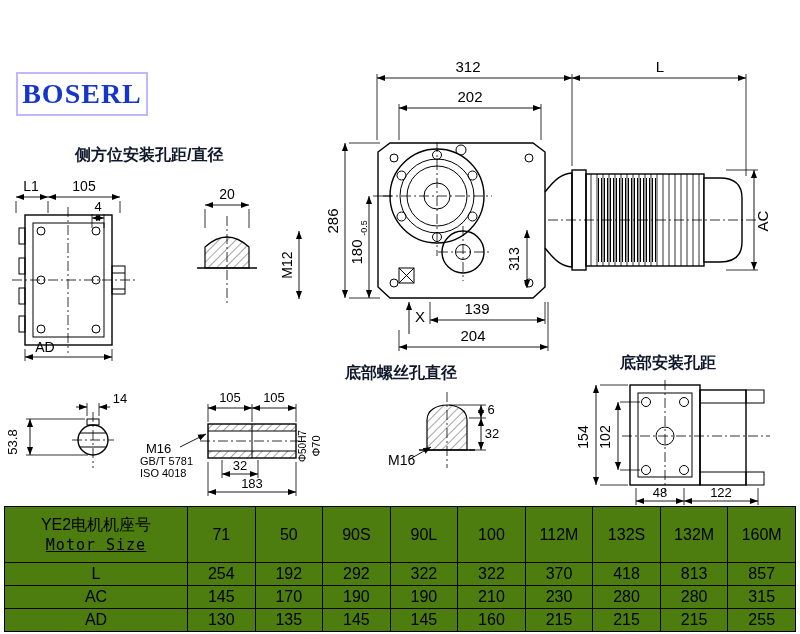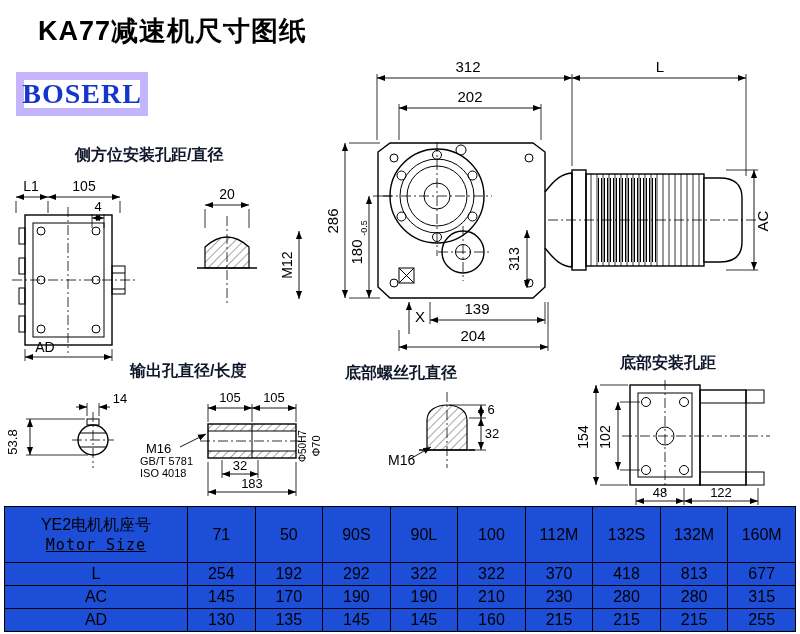--- a/index.html
+++ b/index.html
@@ -1,51 +1,49 @@
 <!DOCTYPE html>
 <html><head>
 <meta charset="utf-8">
 <style>
   * { margin:0; padding:0; box-sizing:border-box; }
   html,body { width:800px; height:634px; }
   body { background:#fff; font-family:"Liberation Sans", sans-serif; position:relative; overflow:hidden; }
   .sheet { position:absolute; left:0; top:0; width:800px; height:634px; background:#fff; }
   .title { position:absolute; left:38px; top:13px; font-size:27px; font-weight:bold; color:#000; letter-spacing:1px; white-space:nowrap; }
-  .logo { position:absolute; left:16px; top:72px; width:132px; height:44px; border:8px solid #c4b5fd; display:flex; align-items:center; justify-content:center; background:#fff; }
+  .logo { position:absolute; left:16px; top:72px; width:132px; height:44px; border:2px solid #c4b5fd; display:flex; align-items:center; justify-content:center; background:#fff; }
   .logo span { font-family:"Liberation Serif", serif; font-weight:bold; font-size:28px; color:#1535cc; letter-spacing:1px; }
   .red-label { position:absolute; color:#0f172a; font-size:16px; font-weight:bold; white-space:nowrap; }
   svg.drawing { position:absolute; left:0; top:0; }
   .ol  { fill:none; stroke:#000; stroke-width:1.4; }
   .th  { fill:none; stroke:#000; stroke-width:1; }
   .cl  { fill:none; stroke:#000; stroke-width:0.8; stroke-dasharray:10 3 2 3; }
   .dim { fill:none; stroke:#000; stroke-width:0.9; }
   .ext { fill:none; stroke:#000; stroke-width:0.8; }
   svg text { fill:#000; font-family:"Liberation Sans", sans-serif; }
   .t15 { font-size:15px; } .t14 { font-size:14px; } .t13 { font-size:13px; }
   .t11 { font-size:11px; } .t10 { font-size:10px; } .t9 { font-size:9px; }
-  table.spec { position:absolute; left:4px; top:506px; width:792px; border-collapse:collapse; table-layout:fixed; background:#1d4ed8; }
+  table.spec { position:absolute; left:4px; top:506px; width:792px; border-collapse:collapse; table-layout:fixed; background:#4d7c0f; }
   .spec td { border:1px solid #000; text-align:center; vertical-align:middle; font-size:16px; color:#000; padding:0; height:23px; }
   .spec tr.hdr td { height:56px; }
   .spec td.first { width:183px; }
   .spec .cn { font-size:16px; }
   .spec .en { font-size:15px; letter-spacing:1px; font-family:"DejaVu Sans Mono", monospace;text-decoration:underline; }
 </style>
 </head>
 <body>
 
 <div class="sheet">
 
-  <div class="title">KA77减速机尺寸图纸</div>
 
   <div class="logo">
     <span>BOSERL</span>
   </div>
 
   <div class="red-label" style="left:75px; top:145px;">侧方位安装孔距/直径</div>
-  <div class="red-label" style="left:130px; top:361px;">输出孔直径/长度</div>
   <div class="red-label" style="left:345px; top:363px;">底部螺丝孔直径</div>
   <div class="red-label" style="left:620px; top:353px;">底部安装孔距</div>
 
   <svg class="drawing" width="800" height="506" viewBox="0 0 800 506">
     <defs>
       <marker id="arr" viewBox="0 0 10 10" refX="10" refY="5" markerWidth="9" markerHeight="9" orient="auto-start-reverse">
         <path d="M0,1.2 L10,5 L0,8.8 Z" fill="#000"></path>
       </marker>
       <pattern id="hatch" width="6" height="6" patternUnits="userSpaceOnUse" patternTransform="rotate(45)">
         <line x1="0" y1="0" x2="0" y2="6" stroke="#000" stroke-width="0.7"></line>
@@ -313,21 +311,21 @@
     <tr>
       <td class="first">L</td>
       <td>254</td>
       <td>192</td>
       <td>292</td>
       <td>322</td>
       <td>322</td>
       <td>370</td>
       <td>418</td>
       <td>813</td>
-      <td>677</td>
+      <td>857</td>
     </tr>
     <tr>
       <td class="first">AC</td>
       <td>145</td>
       <td>170</td>
       <td>190</td>
       <td>190</td>
       <td>210</td>
       <td>230</td>
       <td>280</td>

